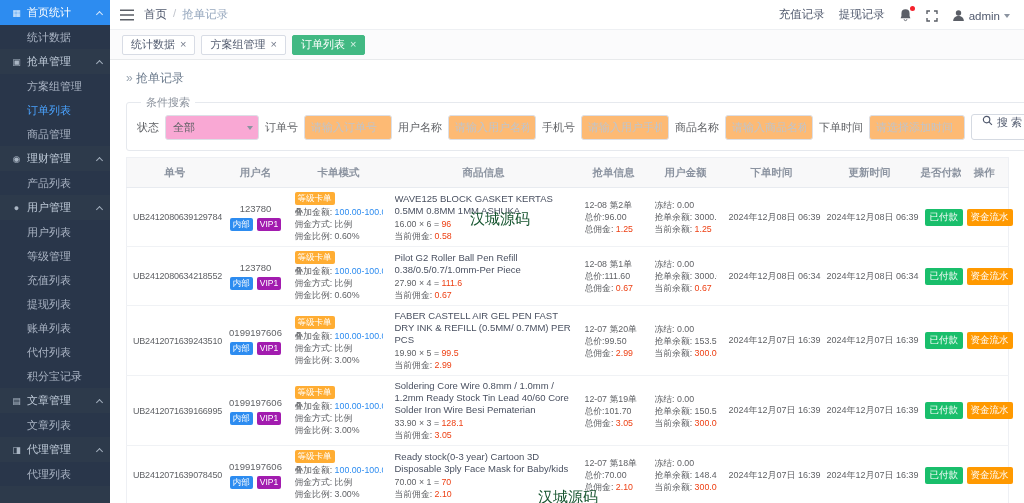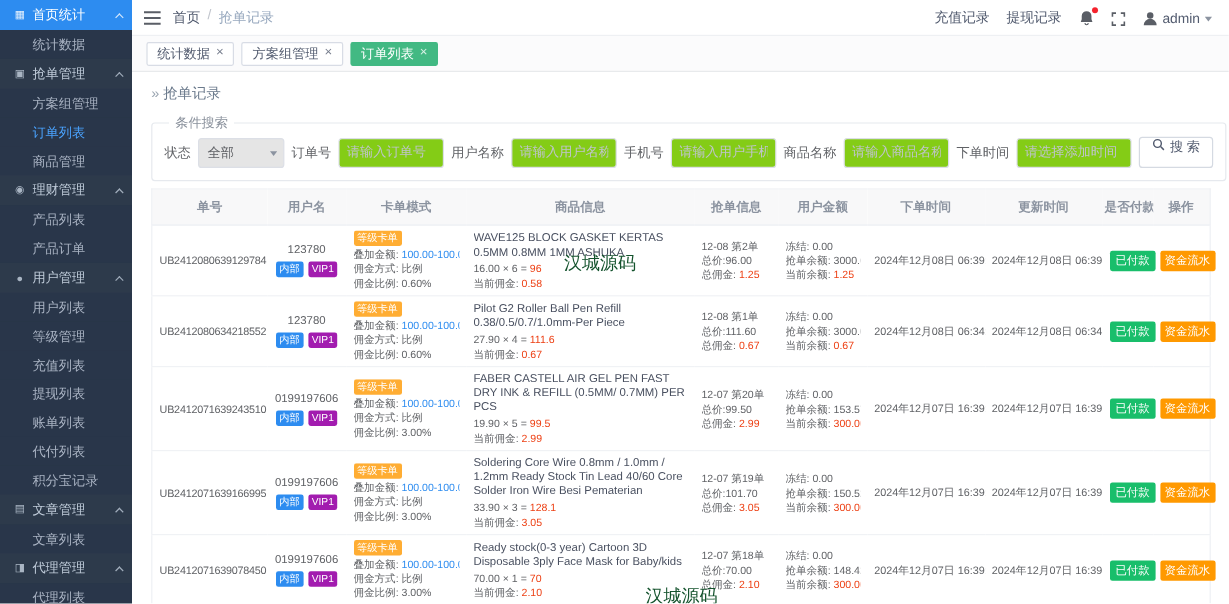--- a/index.html
+++ b/index.html
@@ -35,23 +35,23 @@
 .tab-x{font-size:11px;line-height:1;opacity:.8}
 .tab-x::after{content:"×"}
 
 .content{flex:1;position:relative;padding:8px 16px 0;overflow:hidden;background:#fff}
 .page-head{font-size:12px;color:#6b7a8c;margin:2px 0 8px}
 .page-head::before{content:"» ";color:#9aa5b1}
 fieldset.search{border:1px solid #e6e9ee;border-radius:3px;padding:4px 10px 10px;margin-bottom:6px}
 fieldset.search legend{font-size:11px;color:#8a919c;padding:0 5px;margin-left:4px}
 .search-row{display:flex;align-items:center;gap:6px}
 .f-label{font-size:11px;color:#606266;white-space:nowrap;flex-shrink:0}
-.f-input{height:25px;border:1px solid #dcdfe6;border-radius:3px;padding:0 6px;font-size:11px;color:#606266;width:88px;min-width:0;outline:none;background:#84cc16}
+.f-input{height:25px;border:1px solid #dcdfe6;border-radius:3px;padding:0 6px;font-size:11px;color:#606266;width:88px;min-width:0;outline:none;background:#fdba74}
 .f-input::placeholder{color:#bfc4cc}
-.f-select{position:relative;width:72px;height:25px;border:1px solid #dcdfe6;border-radius:3px;background:#e5e5e5;font-size:11px;color:#606266;display:flex;align-items:center;padding:0 32px 0 7px;cursor:pointer;flex-shrink:0}
+.f-select{position:relative;width:94px;height:25px;border:1px solid #dcdfe6;border-radius:3px;background:#f9a8d4;font-size:11px;color:#606266;display:flex;align-items:center;padding:0 32px 0 7px;cursor:pointer;flex-shrink:0}
 .f-select .caret{position:absolute;right:5px;top:10px}
 .btn-search{height:26px;border:1px solid #d5dae2;background:#fff;border-radius:3px;font-size:11px;color:#515a6e;display:inline-flex;align-items:flex-start;gap:4px;padding:0 10px;cursor:pointer;flex-shrink:0;white-space:nowrap}
 
 table.grid{width:100%;border-collapse:collapse;table-layout:fixed;font-size:10px;color:#606266;border:1px solid #eef0f4}
 table.grid thead th{background:#f8f8f9;color:#8b93a0;font-weight:bold;font-size:10.5px;height:30px;text-align:center;border-bottom:1px solid #e8ebf0;padding:0 2px;white-space:nowrap;overflow:hidden}
 table.grid td{border-bottom:1px solid #f0f2f5;padding:4px 6px;vertical-align:middle}
 .td-center{text-align:center}
 .kv,.line{font-size:8.8px;line-height:12px;white-space:nowrap;overflow:hidden}
 .prod{font-size:9.5px;line-height:12px;color:#495060;margin-bottom:1px;white-space:normal;overflow:hidden}
 .num{font-size:9px;letter-spacing:-.2px;white-space:nowrap;overflow:hidden;text-align:center}
@@ -117,25 +117,20 @@
         <span class="s-label">理财管理</span>
         <span class="chev"></span>
       </div>
 
       <div class="side-item child">
 
         <span class="s-label">产品列表</span>
 
       </div>
 
-      <div class="side-item child">
-
-        <span class="s-label">产品订单</span>
-
-      </div>
 
       <div class="side-item group">
         <span class="s-icon">●</span>
         <span class="s-label">用户管理</span>
         <span class="chev"></span>
       </div>
 
       <div class="side-item child">
 
         <span class="s-label">用户列表</span>

